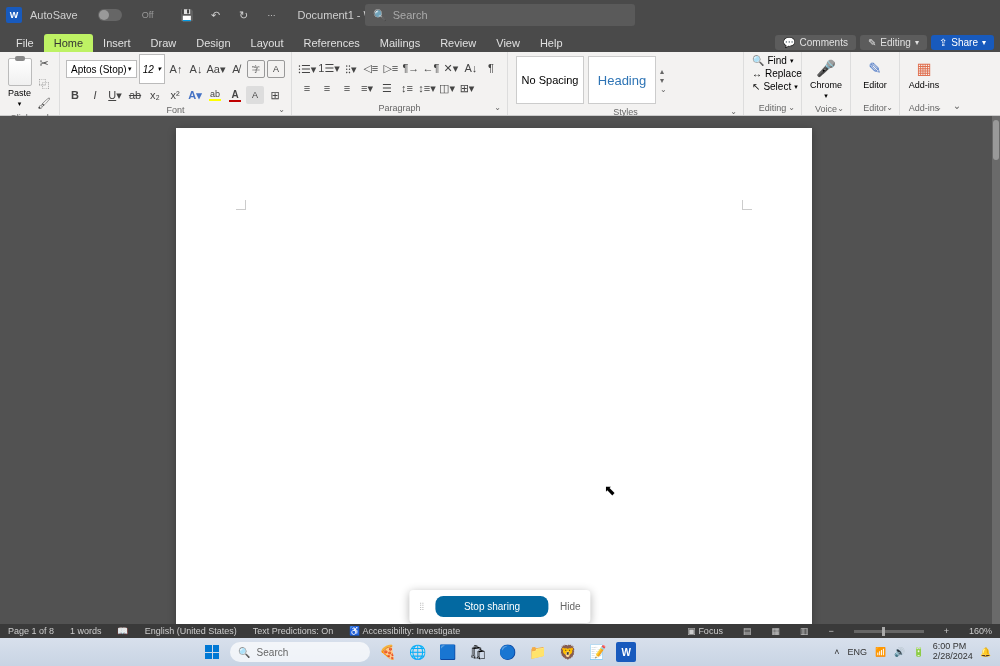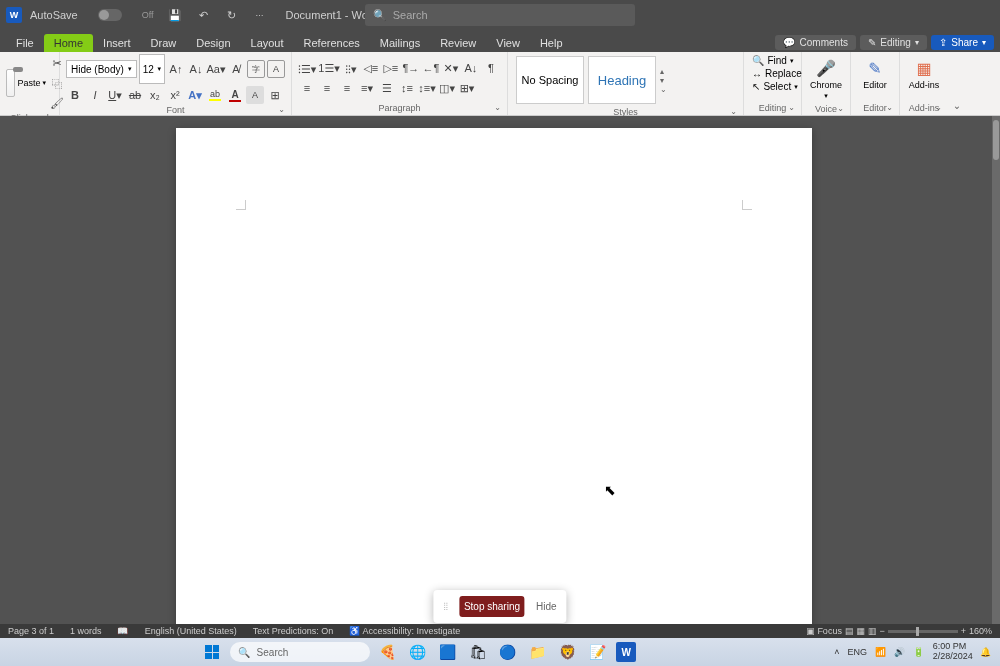--- a/index.html
+++ b/index.html
@@ -1,52 +1,52 @@
 <!DOCTYPE html>
 <html><head>
 <meta charset="utf-8">
 <style>
 * { margin: 0; padding: 0; box-sizing: border-box; font-family: "Segoe UI", sans-serif; }
 body { width: 1000px; height: 666px; background: #525252; overflow: hidden; position: relative; }
 
 
 .titlebar { height: 30px; background: #4a4a4a; display: flex; align-items: center; padding: 0 6px; color: #d0d0d0; font-size: 11px; }
 .word-icon { width: 16px; height: 16px; background: #185abd; color: white; display: flex; align-items: center; justify-content: center; font-size: 9px; font-weight: bold; border-radius: 2px; margin-right: 8px; }
-.autosave { display: flex; align-items: center; gap: 20px; margin-right: 8px; }
+.autosave { display: flex; align-items: center; gap: 20px; margin-right: 20px; }
 .toggle { width: 24px; height: 12px; background: #666; border-radius: 6px; position: relative; }
 .toggle::after { content: ""; position: absolute; width: 10px; height: 10px; background: #999; border-radius: 50%; top: 1px; left: 1px; }
 .tb-icon { width: 16px; height: 16px; display: flex; align-items: center; justify-content: center; margin: 0 6px; cursor: pointer; }
 .doc-title { margin-left: 12px; }
 .search-bar { position: absolute; left: 50%; transform: translateX(-50%); width: 270px; height: 22px; background: #5a5a5a; border-radius: 3px; display: flex; align-items: center; padding: 0 8px; gap: 6px; color: #aaa; font-size: 11px; }
 .tb-right { margin-left: auto; display: flex; align-items: center; gap: 12px; }
 .user-name { font-size: 11px; }
 .avatar { width: 20px; height: 20px; border-radius: 50%; background: radial-gradient(circle, #e0c090, #b08050); }
 .win-btn { width: 28px; height: 20px; display: flex; align-items: center; justify-content: center; cursor: pointer; }
 
 
 .ribbon-tabs { height: 22px; background: #4a4a4a; display: flex; align-items: flex-end; padding: 0 6px; color: #e0e0e0; font-size: 11px; }
 .tab { padding: 3px 10px; cursor: pointer; }
-.tab.active { background: #84cc16; color: #333; border-radius: 3px 3px 0 0; }
+.tab.active { background: #bef264; color: #333; border-radius: 3px 3px 0 0; }
 .tabs-right { margin-left: auto; display: flex; gap: 4px; align-items: center; padding-bottom: 2px; }
 .tab-btn { background: #5c5c5c; padding: 2px 8px; border-radius: 3px; display: flex; align-items: center; gap: 4px; font-size: 10px; cursor: pointer; }
 .tab-btn.share { background: #185abd; color: white; }
 
 
 .ribbon { height: 64px; background: #f3f2f1; display: flex; border-bottom: 1px solid #ccc; }
 .group { border-right: 1px solid #ddd; padding: 2px 6px; display: flex; flex-direction: column; justify-content: space-between; }
 .group-label { text-align: center; font-size: 9px; color: #666; padding-top: 1px; position: relative; }
 .group-label::after { content: "⌄"; position: absolute; right: 0; font-size: 8px; }
 .group-content { display: flex; flex-direction: column; gap: 2px; flex: 1; justify-content: center; }
 .row { display: flex; align-items: center; gap: 2px; }
 .rbtn { min-width: 18px; height: 18px; display: flex; align-items: center; justify-content: center; font-size: 11px; color: #444; cursor: pointer; border-radius: 2px; }
-.clipboard-big { width: 40px; height: 50px; display: flex; flex-direction: row; align-items: center; justify-content: center; font-size: 9px; gap: 2px; }
+.clipboard-big { width: 40px; height: 50px; display: flex; flex-direction: column; align-items: center; justify-content: center; font-size: 9px; gap: 2px; }
 .clipboard-icn { width: 24px; height: 28px; background: linear-gradient(#fff, #f0f0f0); border: 1px solid #bbb; border-radius: 2px; position: relative; }
 .clipboard-icn::before { content: ""; position: absolute; top: -3px; left: 6px; width: 10px; height: 5px; background: #888; border-radius: 2px; }
 .font-combo { width: 76px; height: 18px; border: 1px solid #bbb; background: white; font-size: 10px; padding: 0 4px; display: flex; align-items: center; justify-content: space-between; }
-.size-combo { width: 28px; height: 18px; border: 1px solid #bbb; background: white; font-size: 10px; padding: 14px 3px; display: flex; align-items: center; justify-content: space-between; }
+.size-combo { width: 28px; height: 18px; border: 1px solid #bbb; background: white; font-size: 10px; padding: 14px 3px; display: flex; align-items: center; justify-content: space-between; font-style: italic; }
 .color-strip { width: 12px; height: 2px; }
 .styles-gallery { display: flex; gap: 4px; padding: 2px; }
 .style-item { width: 68px; height: 48px; background: white; border: 1px solid #ccc; display: flex; align-items: center; justify-content: center; font-size: 11px; cursor: pointer; }
 .style-item.heading { font-size: 13px; color: #2e74b5; font-family: "Calibri Light", sans-serif; }
 .styles-scroll { width: 14px; display: flex; flex-direction: column; justify-content: space-around; font-size: 8px; color: #666; }
 .editing-list { display: flex; flex-direction: column; gap: 0; font-size: 10px; }
 .editing-item { display: flex; align-items: center; gap: 3px; padding: 1px 2px; cursor: pointer; }
 .big-btn { width: 36px; display: flex; flex-direction: column; align-items: center; justify-content: center; font-size: 9px; gap: 2px; padding: 4px 2px; cursor: pointer; }
 .big-btn-icn { width: 20px; height: 20px; display: flex; align-items: center; justify-content: center; font-size: 16px; }
 .ribbon-collapse { width: 18px; display: flex; align-items: flex-end; justify-content: center; padding-bottom: 4px; font-size: 10px; color: #666; cursor: pointer; }
@@ -55,26 +55,26 @@
 .doc-area { position: absolute; top: 116px; left: 0; right: 8px; bottom: 38px; background: #525252; overflow: hidden; }
 .scrollbar-v { position: absolute; top: 116px; right: 0; width: 8px; bottom: 38px; background: #6a6a6a; }
 .scrollbar-v::before { content: ""; position: absolute; top: 4px; left: 1px; width: 6px; height: 40px; background: #999; border-radius: 3px; }
 .page { position: absolute; left: 176px; top: 12px; width: 636px; height: 820px; background: white; box-shadow: 0 2px 8px rgba(0,0,0,0.3); }
 .margin-tl { position: absolute; top: 72px; left: 60px; width: 10px; height: 10px; border-right: 1px solid #ccc; border-bottom: 1px solid #ccc; }
 .margin-tr { position: absolute; top: 72px; right: 60px; width: 10px; height: 10px; border-left: 1px solid #ccc; border-bottom: 1px solid #ccc; }
 .cursor-pointer { position: absolute; top: 354px; left: 428px; font-size: 14px; color: #000; pointer-events: none; }
 
 
 .chrome-notif { position: absolute; bottom: 43px; left: 50%; transform: translateX(-50%); background: white; border-radius: 4px; box-shadow: 0 2px 10px rgba(0,0,0,0.3); padding: 6px 10px; display: flex; align-items: center; gap: 12px; font-size: 10px; color: #444; }
-.stop-btn { background: #7f1d1d; color: white; padding: 5px 4px; border-radius: 3px; font-size: 10px; cursor: pointer; }
+.stop-btn { background: #0369a1; color: white; padding: 5px 28px; border-radius: 8px; font-size: 10px; cursor: pointer; }
 .hide-btn { color: #666; font-size: 10px; cursor: pointer; }
 
 
 .statusbar { position: absolute; bottom: 28px; left: 0; right: 0; height: 14px; background: #3a3a3a; display: flex; align-items: center; padding: 0 8px; color: #ccc; font-size: 9px; gap: 16px; }
-.status-right { margin-left: auto; display: flex; align-items: center; gap: 3px; }
+.status-right { margin-left: auto; display: flex; align-items: center; gap: 20px; }
 .zoom-slider { width: 70px; height: 3px; background: #666; position: relative; }
 .zoom-slider::after { content: ""; position: absolute; top: -3px; left: 40%; width: 3px; height: 9px; background: #aaa; }
 
 
 .taskbar { position: absolute; bottom: 0; left: 0; right: 0; height: 28px; background: linear-gradient(#d8e0ec, #c8d4e4); display: flex; align-items: center; padding: 0 8px; gap: 6px; }
 .start-btn { width: 24px; height: 20px; display: flex; align-items: center; justify-content: center; }
 .win-logo { width: 14px; height: 14px; display: grid; grid-template: 1fr 1fr / 1fr 1fr; gap: 1px; }
 .win-logo div { background: #0078d4; }
 .tb-search { width: 140px; height: 20px; background: rgba(255,255,255,0.7); border-radius: 10px; display: flex; align-items: center; padding: 0 8px; gap: 6px; font-size: 10px; color: #666; }
 .tb-app { width: 24px; height: 24px; display: flex; align-items: center; justify-content: center; cursor: pointer; border-radius: 3px; font-size: 14px; }
@@ -148,21 +148,21 @@
         <div class="rbtn">🖌</div>
       </div>
     </div>
     <div class="group-label">Clipboard</div>
   </div>
 
   <div class="group" style="width:232px">
     <div class="group-content">
       <div class="row">
         <div class="font-combo">
-            <span>Hide (Body)</span>
+            <span>Aptos (Stop)</span>
             <span style="font-size:7px">▾</span>
           </div>
         <div class="size-combo">
             <span>12</span>
             <span style="font-size:7px">▾</span>
           </div>
         <div class="rbtn">A↑</div>
         <div class="rbtn">A↓</div>
         <div class="rbtn">Aa▾</div>
         <div class="rbtn">A̸</div>
@@ -299,21 +299,21 @@
 </div>
 <div class="scrollbar-v"></div>
 
 <div class="chrome-notif">
   <span style="color:#bbb">⦙⦙</span>
   <div class="stop-btn">Stop sharing</div>
   <div class="hide-btn">Hide</div>
 </div>
 
 <div class="statusbar">
-  <span>Page 3 of 1</span>
+  <span>Page 1 of 8</span>
   <span>1 words</span>
   <span>📖</span>
   <span>English (United States)</span>
   <span>Text Predictions: On</span>
   <span>♿ <span>Accessibility: Investigate</span></span>
   <div class="status-right">
     <span>▣ <span>Focus</span></span>
     <span>▤</span>
     <span>▦</span>
     <span>▥</span>

